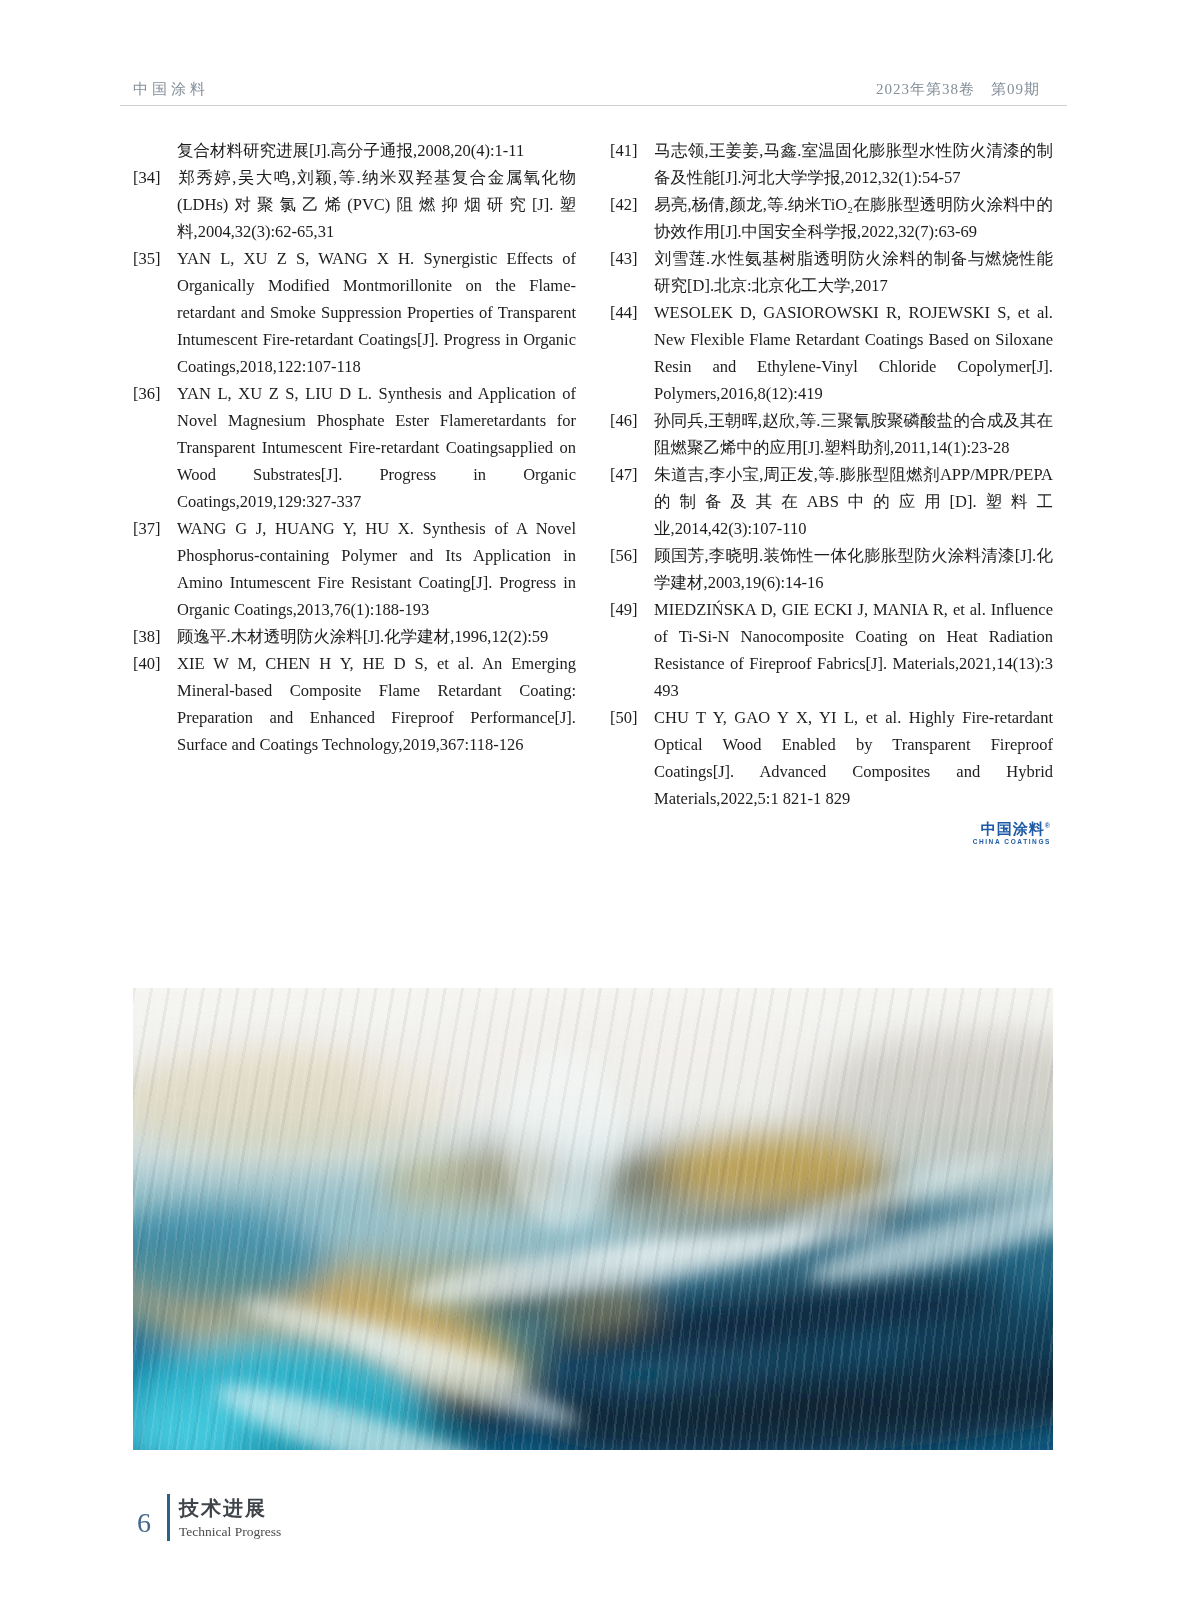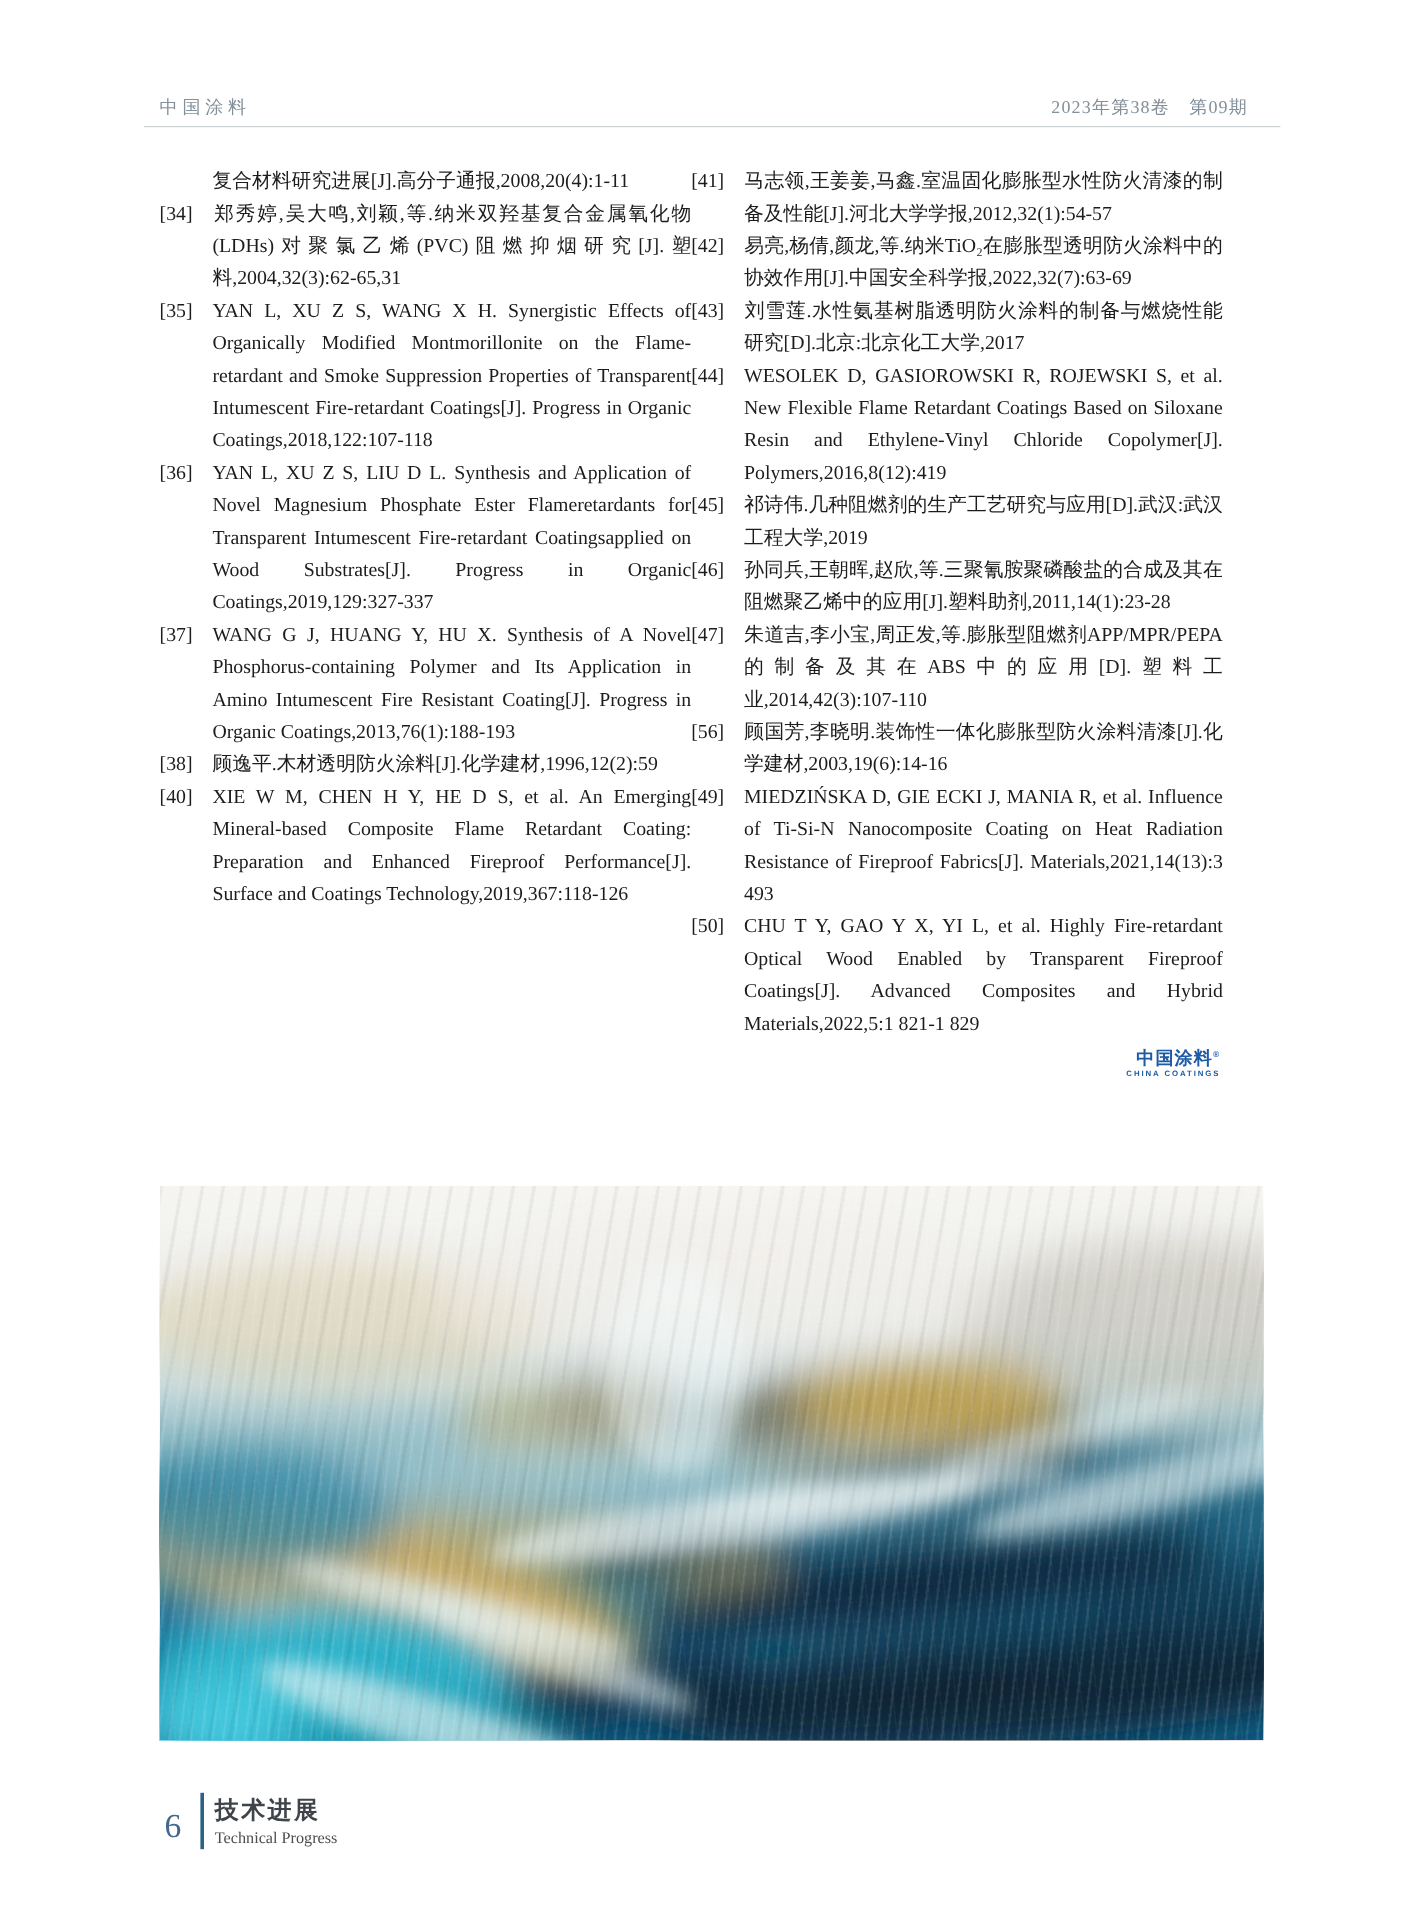--- a/index.html
+++ b/index.html
@@ -8,21 +8,21 @@
   .page { position:relative; width:1187px; height:1600px; background:#fff; overflow:hidden; }
 
   
   .hdr { position:absolute; top:76px; left:120px; right:120px; height:30px;
          border-bottom:1.5px solid #ccd1d4; }
   .hdr-left  { position:absolute; left:13px; bottom:6px; font-size:15px; color:#838f99; letter-spacing:4px; }
   .hdr-right { position:absolute; right:27px; bottom:6px; font-size:15px; color:#838f99; letter-spacing:1px; }
 
   
   .refs { position:absolute; top:137px; left:133px; width:920px;
-          display:grid; grid-template-columns:443px 443px; }
+          display:grid; grid-template-columns:443px 443px; column-gap:34px; }
   .col { font-size:16.5px; line-height:27px; }
   .ref { padding-left:44px; text-indent:-44px; text-align:justify; }
   .ref-no { display:inline-block; width:44px; text-indent:0; }
   .ref-text { }
 
   
   .logo { text-align:right; margin-top:9px; padding-right:2px; line-height:1.1; }
   .logo-cn { font-family:"Liberation Sans","DejaVu Sans",sans-serif; font-weight:bold;
              font-size:15px; color:#1e5ba6; letter-spacing:1px; }
   .logo-cn sup { font-size:7px; }
@@ -66,21 +66,20 @@
         <p class="ref"><span class="ref-no">[37]</span><span class="ref-text">WANG G J, HUANG Y, HU X. Synthesis of A Novel Phosphorus-containing Polymer and Its Application in Amino Intumescent Fire Resistant Coating[J]. Progress in Organic Coatings,2013,76(1):188-193</span></p>
         <p class="ref"><span class="ref-no">[38]</span><span class="ref-text">顾逸平.木材透明防火涂料[J].化学建材,1996,12(2):59</span></p>
         <p class="ref"><span class="ref-no">[40]</span><span class="ref-text">XIE W M, CHEN H Y, HE D S, et al. An Emerging Mineral-based Composite Flame Retardant Coating: Preparation and Enhanced Fireproof Performance[J]. Surface and Coatings Technology,2019,367:118-126</span></p>
       </div>
     <div class="col">
 
     <p class="ref"><span class="ref-no">[41]</span><span class="ref-text">马志领,王姜姜,马鑫.室温固化膨胀型水性防火清漆的制备及性能[J].河北大学学报,2012,32(1):54-57</span></p>
         <p class="ref"><span class="ref-no">[42]</span><span class="ref-text">易亮,杨倩,颜龙,等.纳米TiO₂在膨胀型透明防火涂料中的协效作用[J].中国安全科学报,2022,32(7):63-69</span></p>
         <p class="ref"><span class="ref-no">[43]</span><span class="ref-text">刘雪莲.水性氨基树脂透明防火涂料的制备与燃烧性能研究[D].北京:北京化工大学,2017</span></p>
         <p class="ref"><span class="ref-no">[44]</span><span class="ref-text">WESOLEK D, GASIOROWSKI R, ROJEWSKI S, et al. New Flexible Flame Retardant Coatings Based on Siloxane Resin and Ethylene-Vinyl Chloride Copolymer[J]. Polymers,2016,8(12):419</span></p>
-        <p class="ref"><span class="ref-no">[45]</span><span class="ref-text">祁诗伟.几种阻燃剂的生产工艺研究与应用[D].武汉:武汉工程大学,2019</span></p>
         <p class="ref"><span class="ref-no">[46]</span><span class="ref-text">孙同兵,王朝晖,赵欣,等.三聚氰胺聚磷酸盐的合成及其在阻燃聚乙烯中的应用[J].塑料助剂,2011,14(1):23-28</span></p>
         <p class="ref"><span class="ref-no">[47]</span><span class="ref-text">朱道吉,李小宝,周正发,等.膨胀型阻燃剂APP/MPR/PEPA的制备及其在ABS中的应用[D].塑料工业,2014,42(3):107-110</span></p>
         <p class="ref"><span class="ref-no">[56]</span><span class="ref-text">顾国芳,李晓明.装饰性一体化膨胀型防火涂料清漆[J].化学建材,2003,19(6):14-16</span></p>
         <p class="ref"><span class="ref-no">[49]</span><span class="ref-text">MIEDZIŃSKA D, GIE ECKI J, MANIA R, et al. Influence of Ti-Si-N Nanocomposite Coating on Heat Radiation Resistance of Fireproof Fabrics[J]. Materials,2021,14(13):3 493</span></p>
         <p class="ref"><span class="ref-no">[50]</span><span class="ref-text">CHU T Y, GAO Y X, YI L, et al. Highly Fire-retardant Optical Wood Enabled by Transparent Fireproof Coatings[J]. Advanced Composites and Hybrid Materials,2022,5:1 821-1 829</span></p>
         <div class="logo">
           <div class="logo-cn">中国涂料<sup>®</sup></div>
           <div class="logo-en">CHINA COATINGS</div>
         </div>
       </div>

